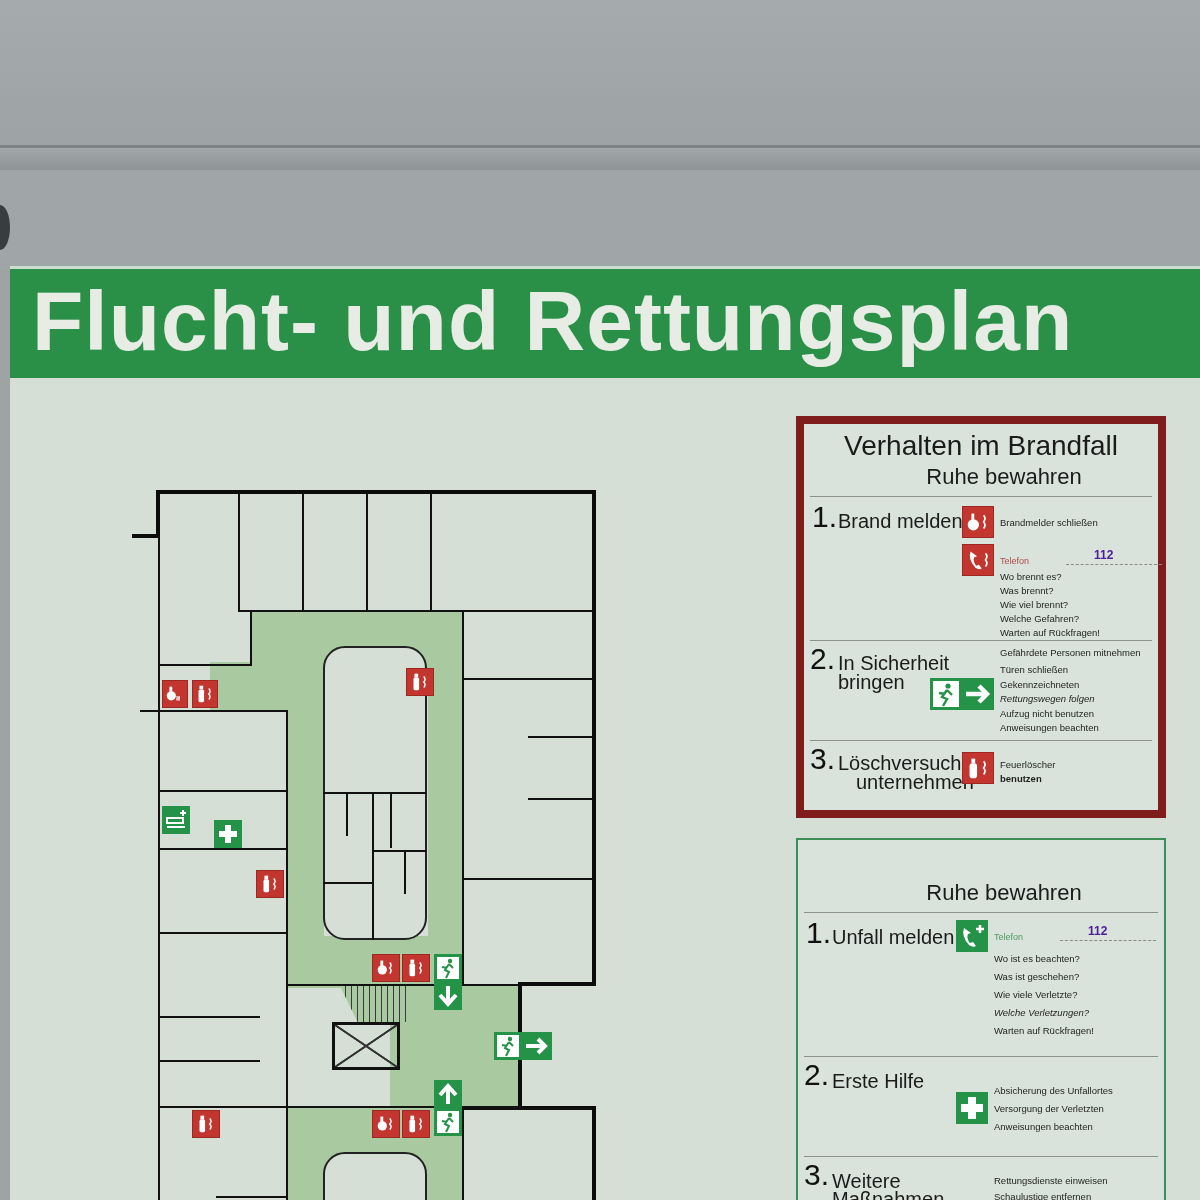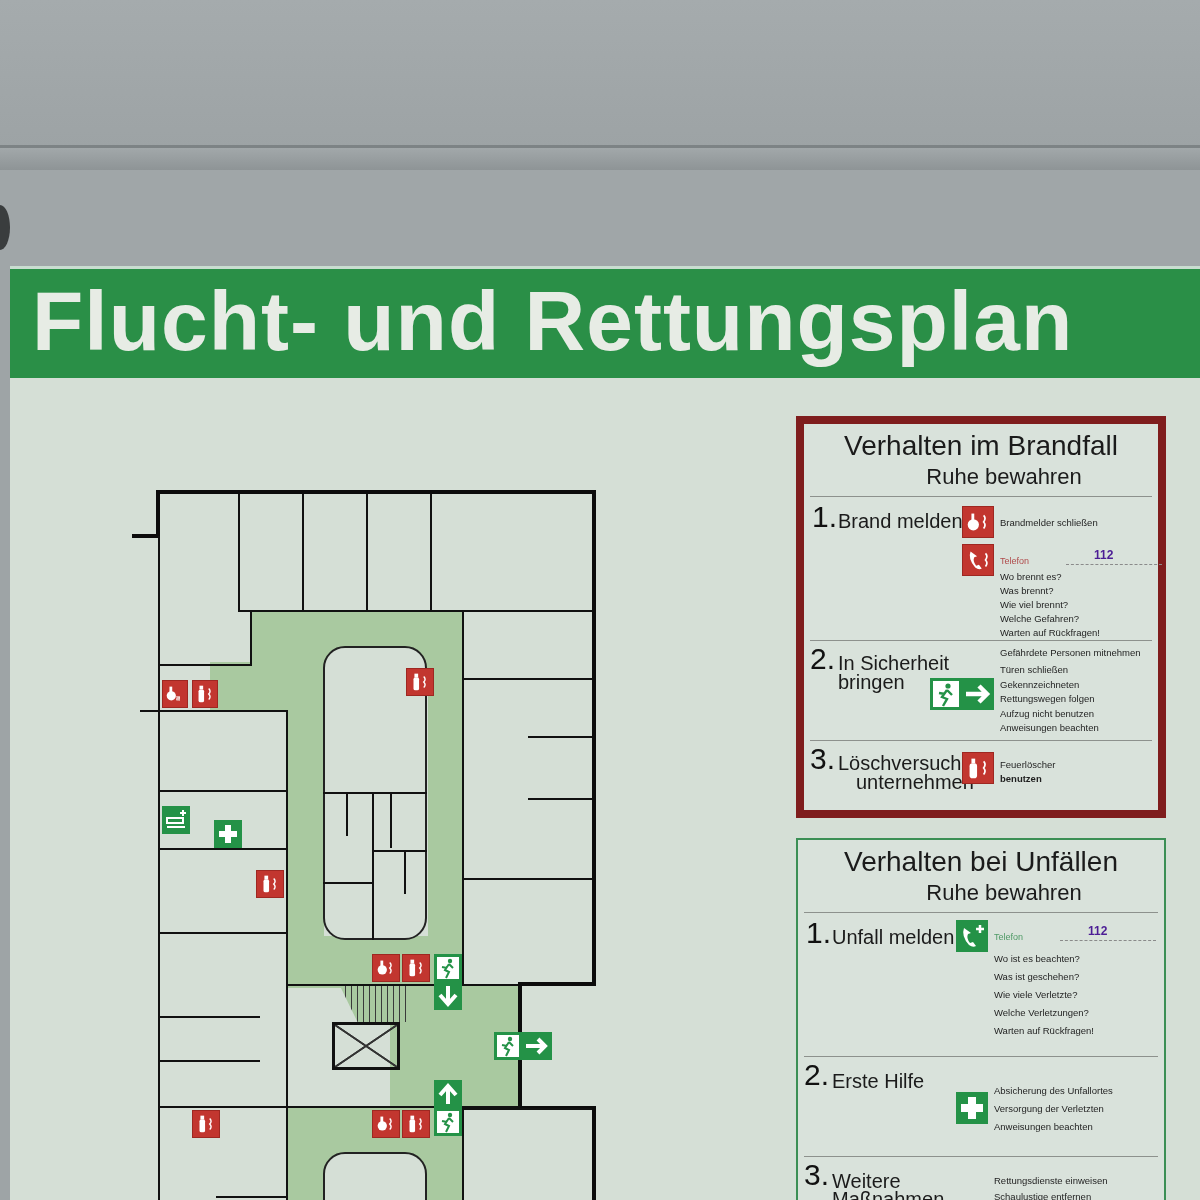--- a/index.html
+++ b/index.html
@@ -293,59 +293,58 @@
       <svg viewBox="0 0 64 32">
           <rect x="3" y="3" width="26" height="26" fill="#fff"></rect>
           <circle cx="18" cy="8" r="2.6" fill="#249247"></circle>
           <path d="M17 12 l-5 7 l5 2 l-4 7 M17 12 l5 5 M15 16 l-6 -1" stroke="#249247" stroke-width="2.4" fill="none"></path>
           <path d="M36 16 h20 M49 8 l8 8 l-8 8" stroke="#fff" stroke-width="4.5" fill="none"></path>
         </svg>
     </div>
     <div class="small" style="left:196px;top:222px;">Gefährdete Personen mitnehmen</div>
     <div class="small" style="left:196px;top:239px;">Türen schließen</div>
     <div class="small" style="left:196px;top:254px;">Gekennzeichneten</div>
-    <div class="small" style="left:196px;top:268px;">Rettungswegen folgen</div>
+    <div class="small" style="left:196px;top:268px;font-style:italic;">Rettungswegen folgen</div>
     <div class="small" style="left:196px;top:283px;">Aufzug nicht benutzen</div>
     <div class="small" style="left:196px;top:297px;">Anweisungen beachten</div>
     <div class="rule" style="top:316px;"></div>
 
     <div class="step-num" style="left:6px;top:318px;">3.</div>
     <div class="step-label" style="left:34px;top:330px;">Löschversuch</div>
     <div class="step-label" style="left:52px;top:349px;">unternehmen</div>
     <div class="ico red" style="left:158px;top:328px;width:32px;height:32px;">
       <svg viewBox="0 0 32 32">
           <rect x="7" y="11" width="8" height="16" rx="3" fill="#fff"></rect>
           <rect x="9" y="6" width="4" height="5" fill="#fff"></rect>
           <path d="M22 9 q3 3 0 7 q3 3 0 7" stroke="#fff" stroke-width="1.8" fill="none"></path>
         </svg>
     </div>
     <div class="small" style="left:196px;top:334px;">Feuerlöscher</div>
     <div class="small" style="left:196px;top:348px;font-weight:bold;">benutzen</div>
   </div>
 
   <div class="panel acc">
-    <div class="panel-title" style="top:6px;">Verhalten bei Unfällen</div>
     <div class="panel-sub" style="top:40px;">Ruhe bewahren</div>
     <div class="rule" style="top:72px;"></div>
 
     <div class="step-num" style="left:8px;top:76px;">1.</div>
     <div class="step-label" style="left:34px;top:88px;">Unfall melden</div>
     <div class="ico green" style="left:158px;top:80px;width:32px;height:32px;">
       <svg viewBox="0 0 32 32">
           <path d="M8 8 q-3 8 5 17 q4 3 7 1 l-3 -4 l-3 1 q-4 -5 -2 -9 l3 -1 z" fill="#fff"></path>
           <path d="M24 5 v8 M20 9 h8" stroke="#fff" stroke-width="2.5"></path>
         </svg>
     </div>
     <div class="tel g" style="left:196px;top:92px;">Telefon</div>
     <div class="dots" style="left:262px;top:100px;width:96px;"></div>
     <div class="num112" style="left:290px;top:84px;">112</div>
     <div class="small" style="left:196px;top:112px;">Wo ist es beachten?</div>
     <div class="small" style="left:196px;top:130px;">Was ist geschehen?</div>
     <div class="small" style="left:196px;top:148px;">Wie viele Verletzte?</div>
-    <div class="small" style="left:196px;top:166px;">Welche Verletzungen?</div>
+    <div class="small" style="left:196px;top:166px;font-style:italic;">Welche Verletzungen?</div>
     <div class="small" style="left:196px;top:184px;">Warten auf Rückfragen!</div>
     <div class="rule" style="top:216px;"></div>
 
     <div class="step-num" style="left:6px;top:218px;">2.</div>
     <div class="step-label" style="left:34px;top:232px;">Erste Hilfe</div>
     <div class="ico green" style="left:158px;top:252px;width:32px;height:32px;">
       <svg viewBox="0 0 32 32">
           <path d="M12 5 h8 v7 h7 v8 h-7 v7 h-8 v-7 h-7 v-8 h7z" fill="#fff"></path>
         </svg>
     </div>

